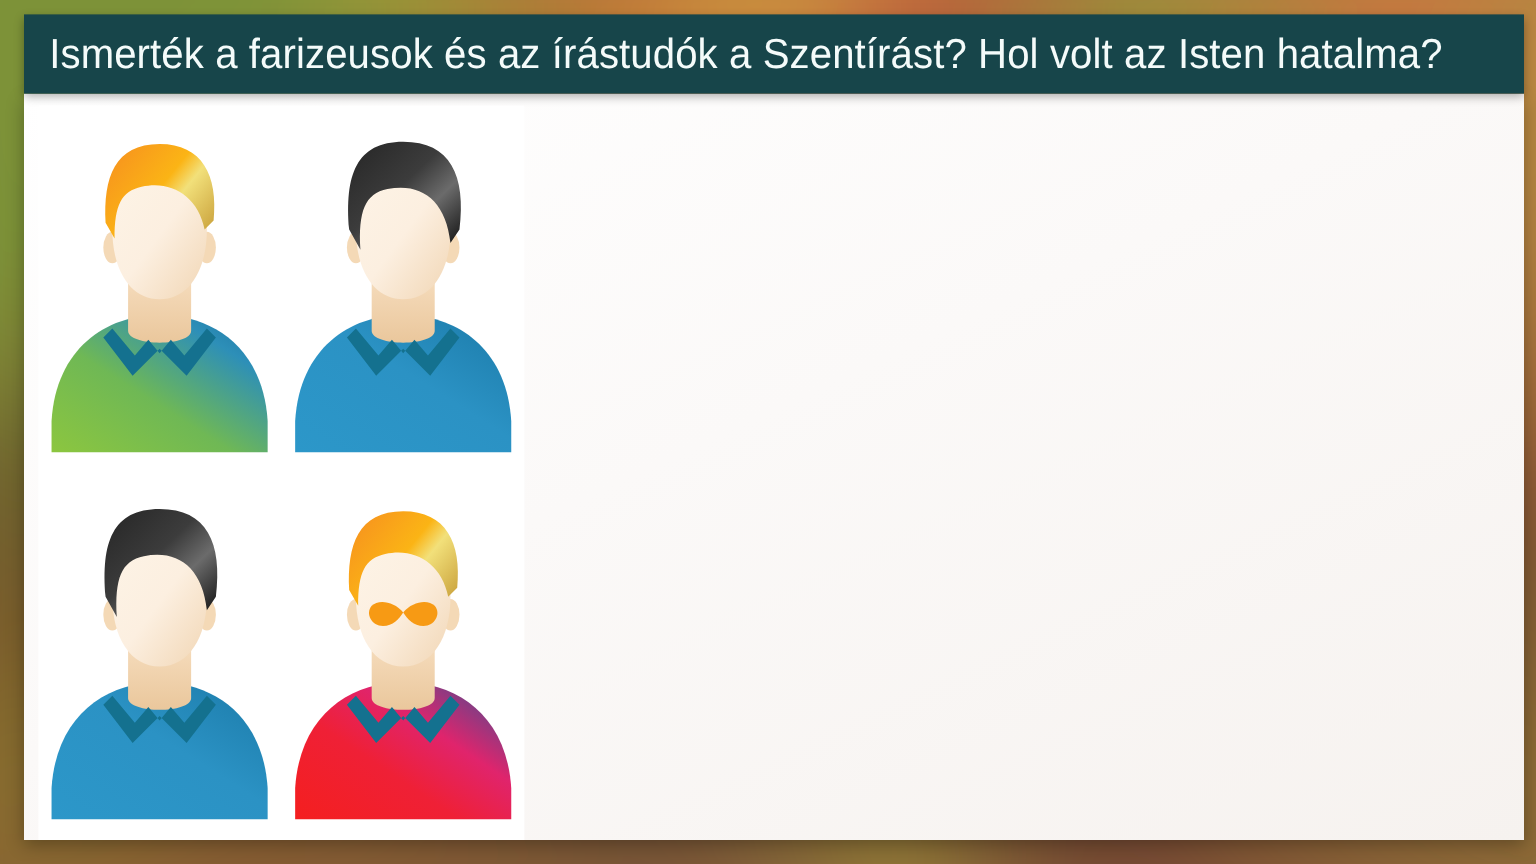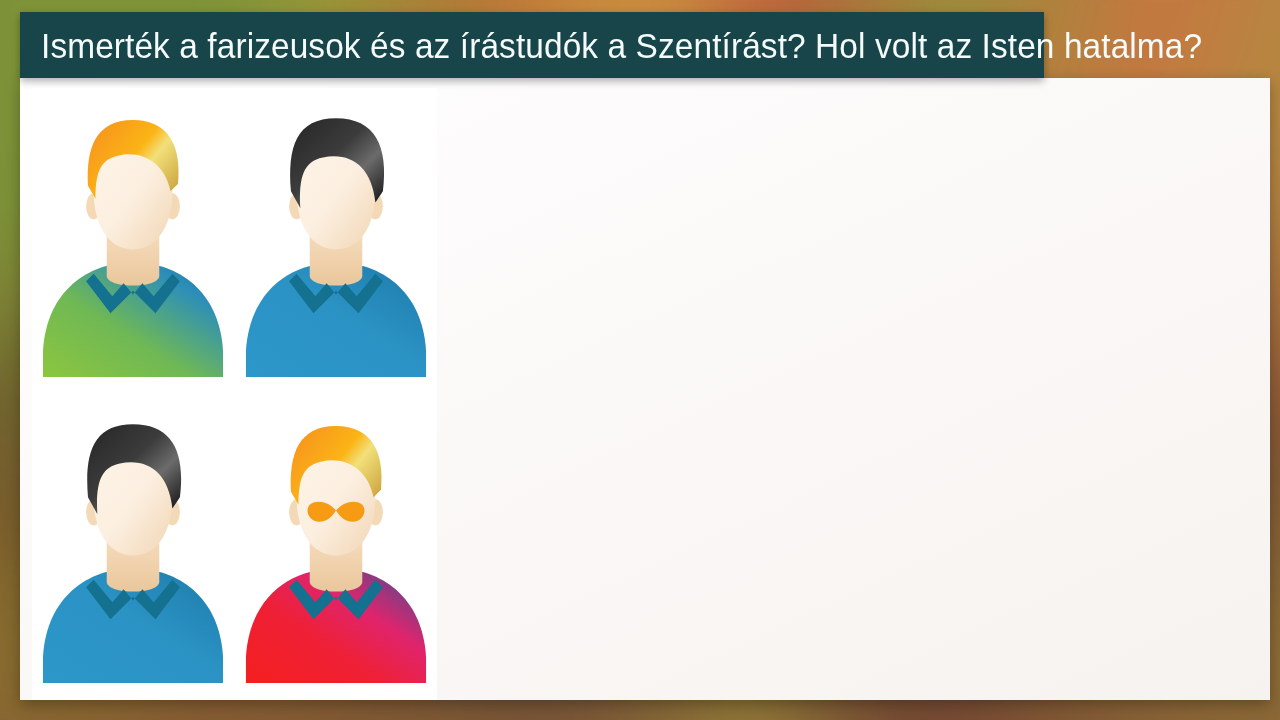--- a/index.html
+++ b/index.html
@@ -49,21 +49,21 @@
       radial-gradient(circle at 66% 99%, rgba(104,62,52,.95)  0 13%, rgba(104,62,52,0)  33%),
       radial-gradient(circle at 84% 97%, rgba(142,120,56,.95) 0 13%, rgba(142,120,56,0) 33%),
       linear-gradient(180deg, #8a7640 0%, #7d6a42 30%, #6f5a42 68%, #5d4038 100%);
   }
 
   
   #title-bar {
     position: absolute;
     left: 20px;
     top: 12px;
-    width: 1024px;
+    width: 1250px;
     height: 66px;
     background: #17454a;
     box-shadow: 0 3px 8px rgba(0,0,0,.33);
     display: flex;
     align-items: center;
     z-index: 3;
   }
 
   #title-text {
     color: #f4fbfa;

